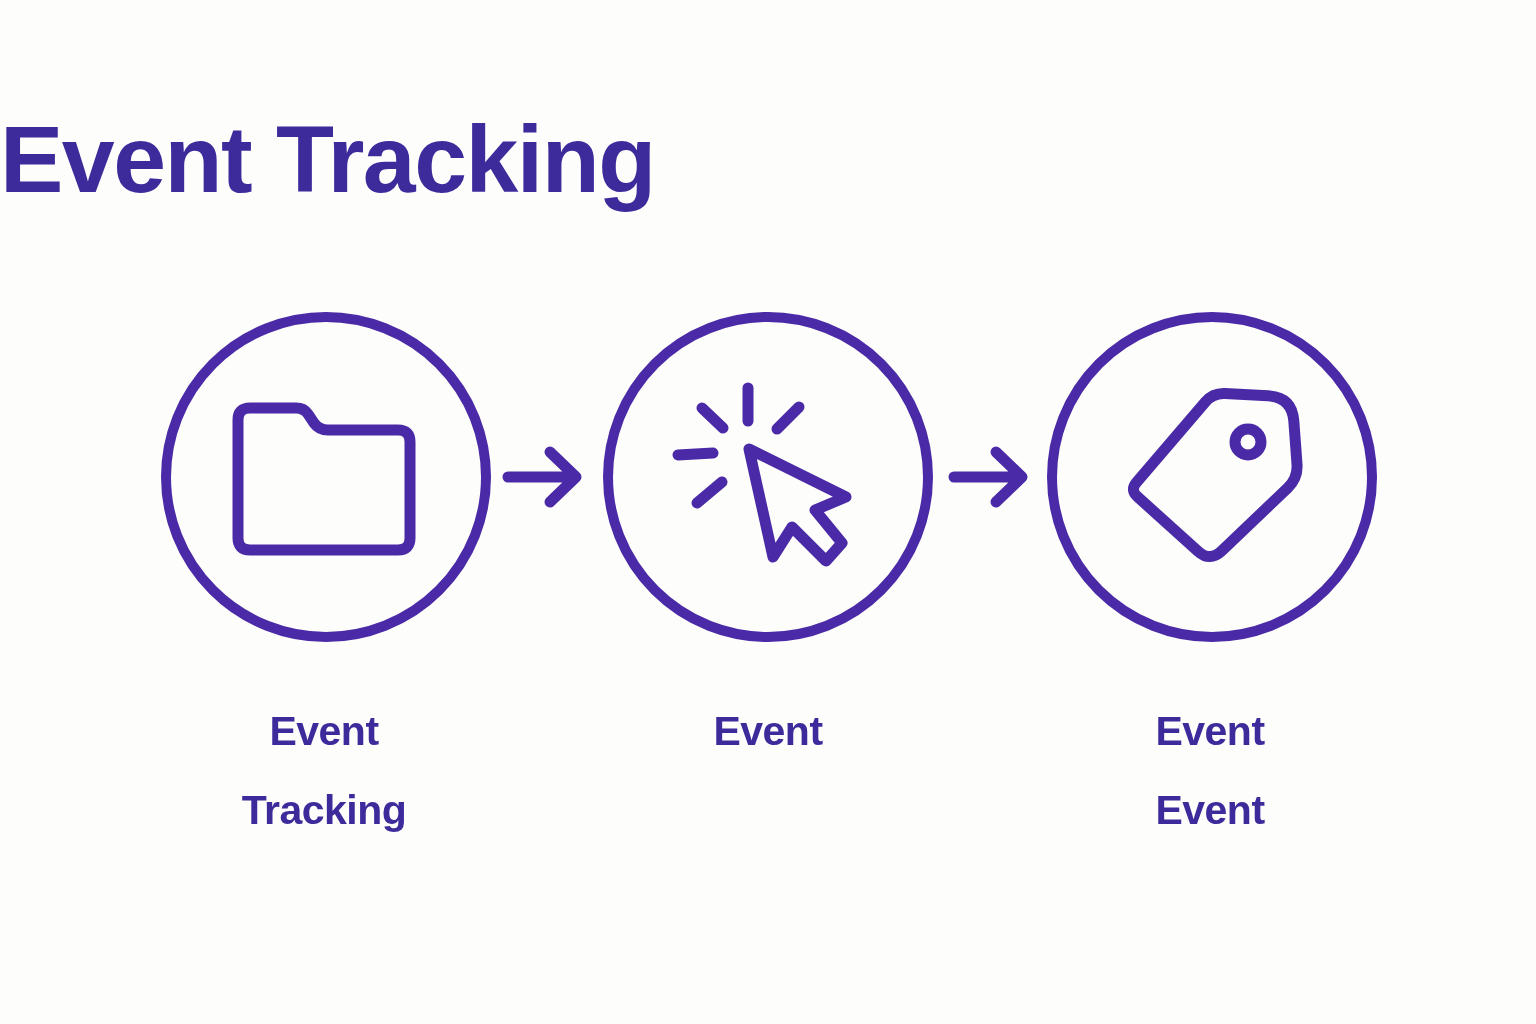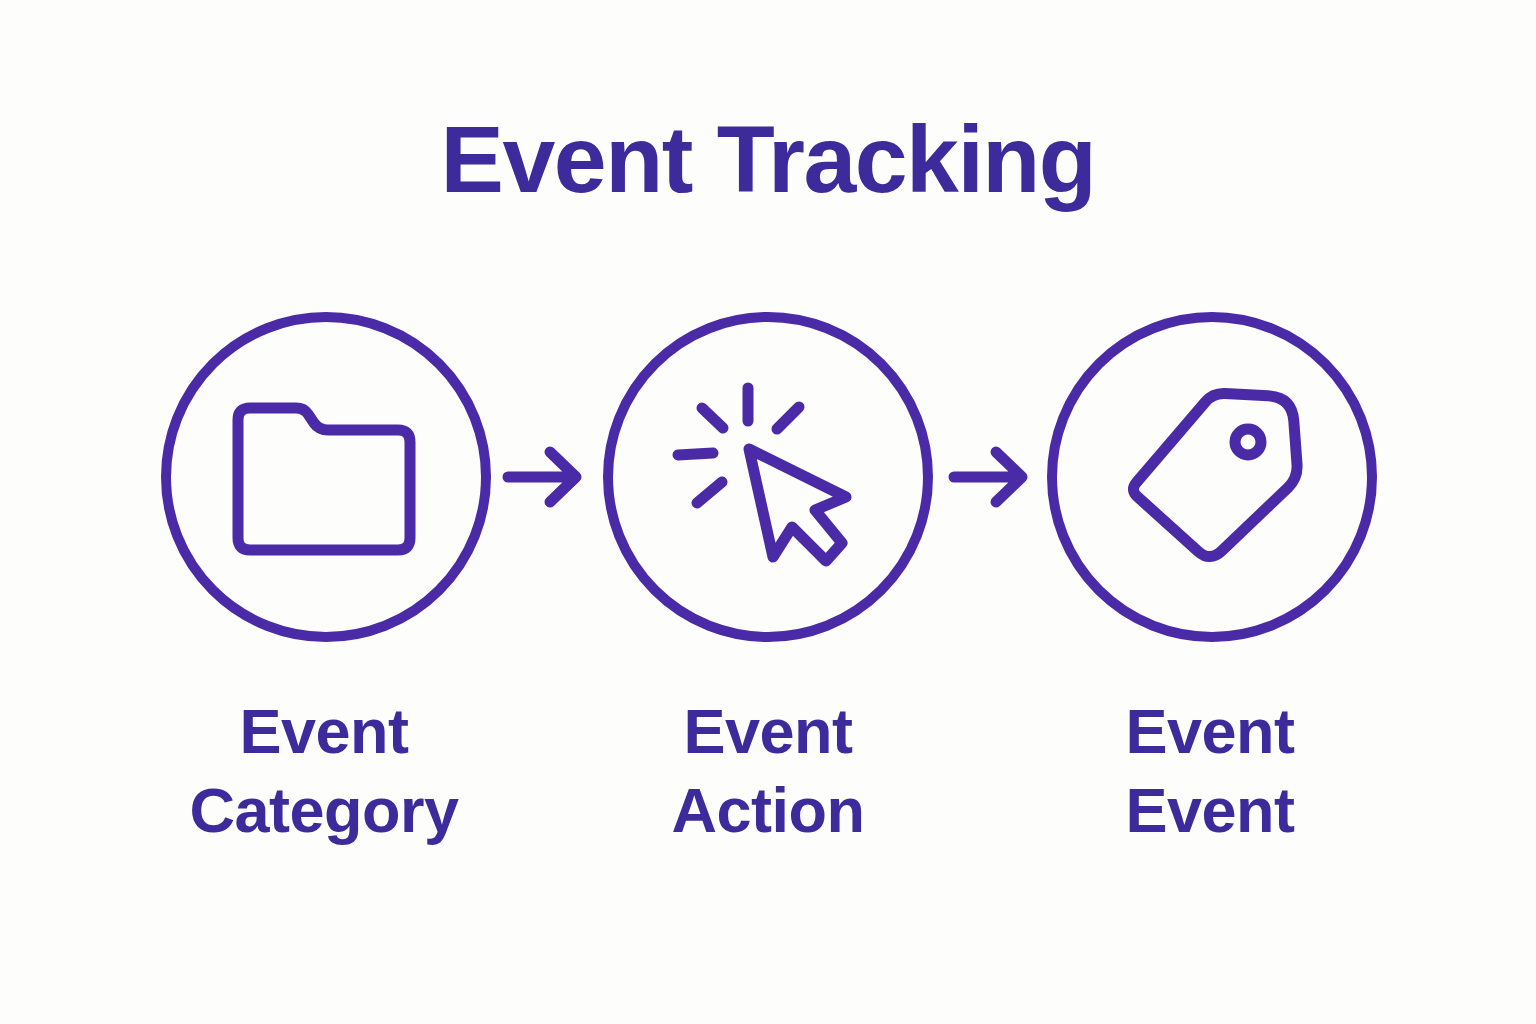--- a/index.html
+++ b/index.html
@@ -14,41 +14,41 @@
     width:1536px;
     height:1024px;
     background:var(--bg);
     overflow:hidden;
     font-family:"Liberation Sans","DejaVu Sans",sans-serif;
     color:var(--text);
   }
   .title{
     position:absolute;
     left:0; right:0; top:112px;
-    text-align:center;
+    text-align:left;
     font-size:95px;
     font-weight:700;
     line-height:1;
     letter-spacing:-1.5px;
     color:var(--text);
   }
   .abs{position:absolute;}
   svg{display:block;}
   .stroke{
     stroke:var(--accent);
     fill:none;
     stroke-linecap:round;
     stroke-linejoin:round;
   }
   .step-label{
     position:absolute;
     top:692px;
     width:400px;
     text-align:center;
-    font-size:63px;
+    font-size:41px;
     font-weight:700;
     line-height:79px;
     letter-spacing:-0.5px;
     color:var(--text);
   }
   .label-1{left:124px;}
   .label-2{left:568px;}
   .label-3{left:1010px;}
 </style>
 </head>
@@ -87,24 +87,23 @@
     <circle class="stroke" cx="168" cy="168" r="160" stroke-width="10"></circle>
   </svg>
 
   <svg class="abs" style="left:1110px;top:380px;" width="200" height="200" viewBox="0 0 200 200">
     <path class="stroke" stroke-width="11" d="M115 13.6 L158 15.8 Q182 17 183.8 40.9 L187 84 Q188 98 177.9 107.7 L111.6 171 Q100 182 88.1 171.3 L27.4 116.7 Q20 110 26.5 102.4 L95.2 22.1 Q103 13 115 13.6 Z"></path>
     <circle class="stroke" cx="138" cy="62" r="13" stroke-width="11"></circle>
   </svg>
 
   <div class="step-label label-1">
     <div>Event</div>
-    <div>Category</div>
+    <div>Tracking</div>
   </div>
   <div class="step-label label-2">
     <div>Event</div>
-    <div>Action</div>
   </div>
   <div class="step-label label-3">
     <div>Event</div>
     <div>Event</div>
   </div>
 
 </div>
 
 </body></html>

